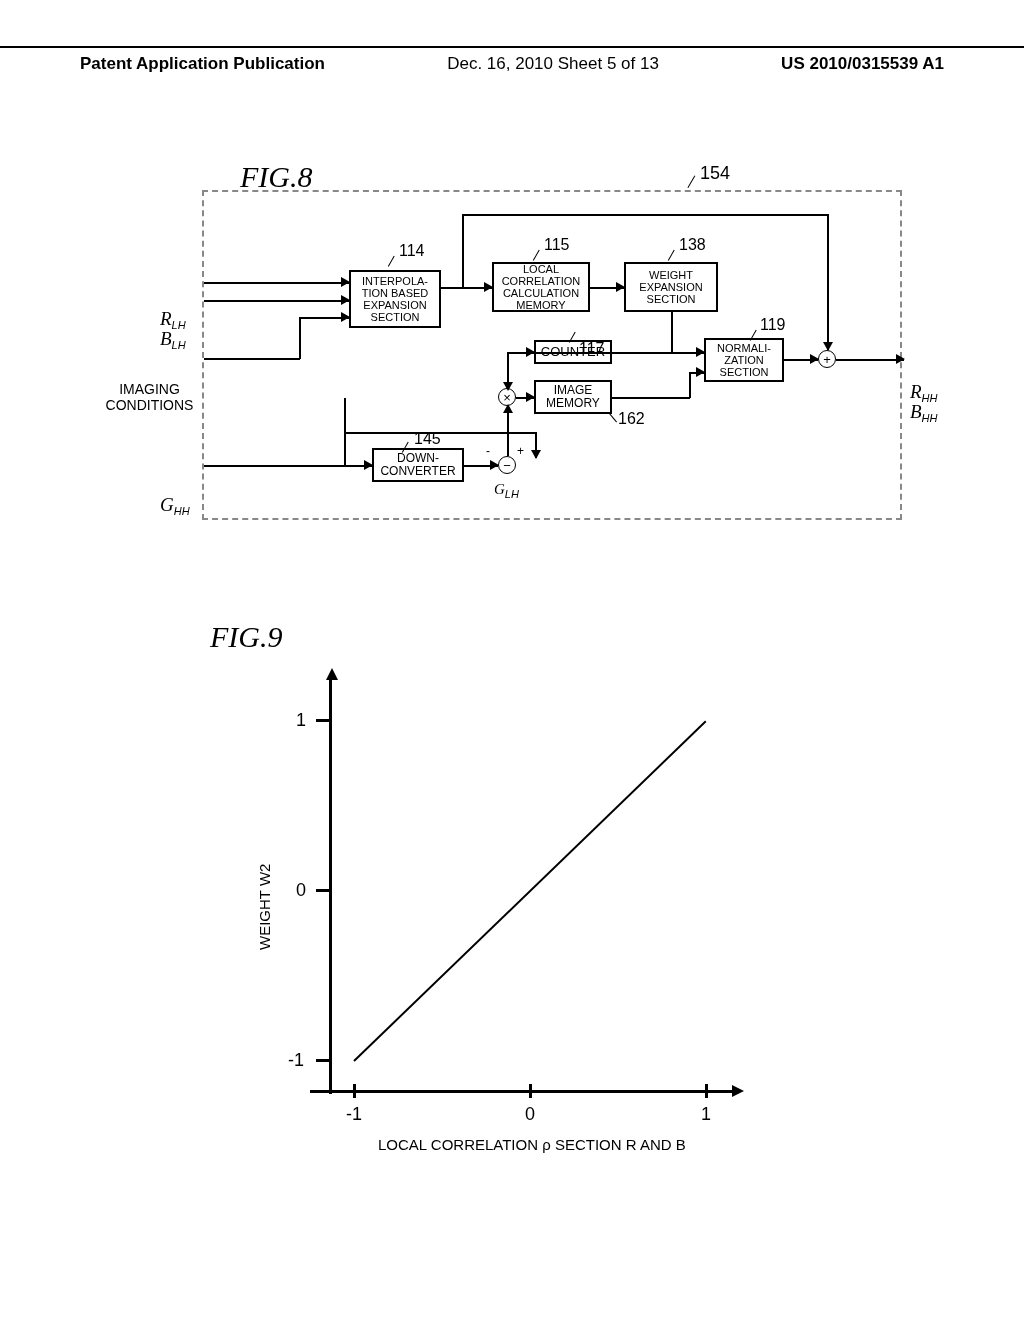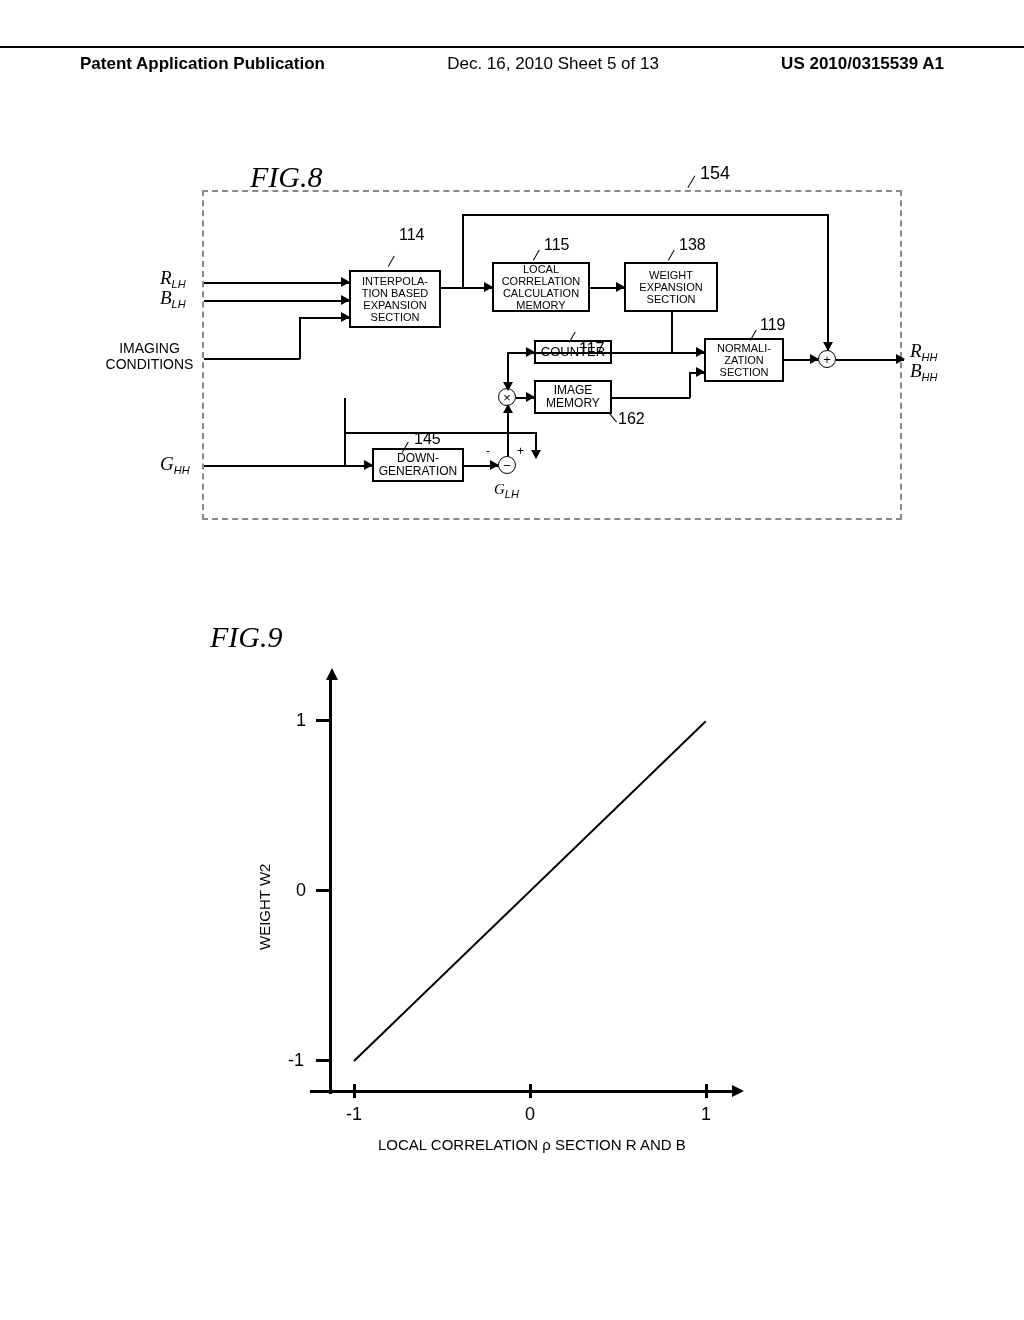--- a/index.html
+++ b/index.html
@@ -31,21 +31,21 @@
   .fig8 {
     position: absolute;
     top: 160px;
     left: 120px;
     width: 790px;
     height: 380px;
   }
   .fig8-label {
     position: absolute;
     top: 0;
-    left: 130px;
+    left: 120px;
     font-style: italic;
     font-family: "Times New Roman", serif;
     font-size: 30px;
   }
   .fig8-box {
     position: absolute;
     top: 30px;
     left: 82px;
     width: 700px;
     height: 330px;
@@ -64,20 +64,21 @@
     left: 570px;
     width: 14px;
     height: 14px;
     border-left: 1.5px solid #000;
     transform: rotate(30deg);
   }
   .input-label {
     position: absolute;
     font-size: 16px;
     text-align: right;
+    margin-top: 41px;
   }
   .sub { font-size: 11px; font-style: italic; }
   .ital { font-style: italic; font-family: "Times New Roman", serif; }
 
   .block {
     position: absolute;
     border: 2px solid #000;
     background: #fff;
     text-align: center;
     font-size: 11px;
@@ -184,23 +185,23 @@
     <div class="block" style="top:70px; left:420px; width:94px; height:50px;">WEIGHT
 EXPANSION
 SECTION</div>
     <div class="block" style="top:148px; left:330px; width:78px; height:24px; font-size:13px;">COUNTER</div>
     <div class="block" style="top:188px; left:330px; width:78px; height:34px; font-size:12px;">IMAGE
 MEMORY</div>
     <div class="block" style="top:146px; left:500px; width:80px; height:44px;">NORMALI-
 ZATION
 SECTION</div>
     <div class="block" style="top:256px; left:168px; width:92px; height:34px; font-size:12px;">DOWN-
-GENERATION</div>
-
-    <div class="ref-num" style="top:34px; left:195px;">114</div>
+CONVERTER</div>
+
+    <div class="ref-num" style="top:50px; left:195px;">114</div>
     <div class="ref-tick" style="top:66px; left:186px;"></div>
     <div class="ref-num" style="top:44px; left:340px;">115</div>
     <div class="ref-tick" style="top:60px; left:331px;"></div>
     <div class="ref-num" style="top:44px; left:475px;">138</div>
     <div class="ref-tick" style="top:60px; left:466px;"></div>
     <div class="ref-num" style="top:128px; left:375px;margin-top:20px;">117</div>
     <div class="ref-tick" style="top:142px; left:367px;"></div>
     <div class="ref-num" style="top:218px; left:414px;">162</div>
     <div class="ref-tick" style="top:216px; left:407px; transform: rotate(-40deg);"></div>
     <div class="ref-num" style="top:124px; left:556px;">119</div>

